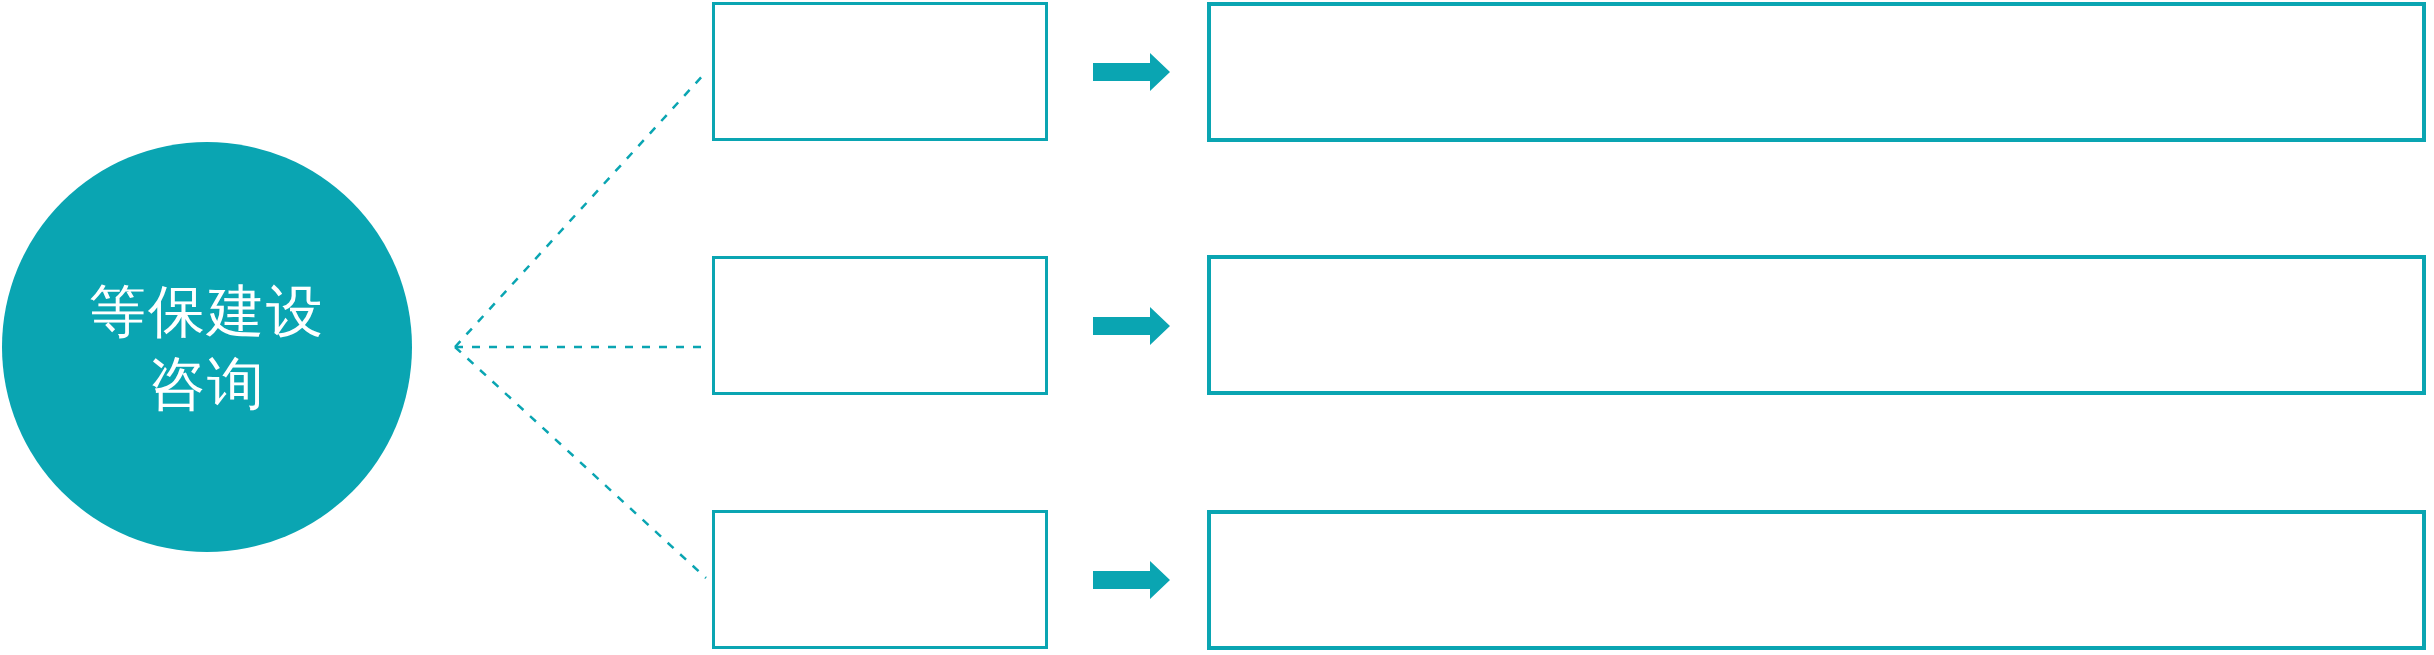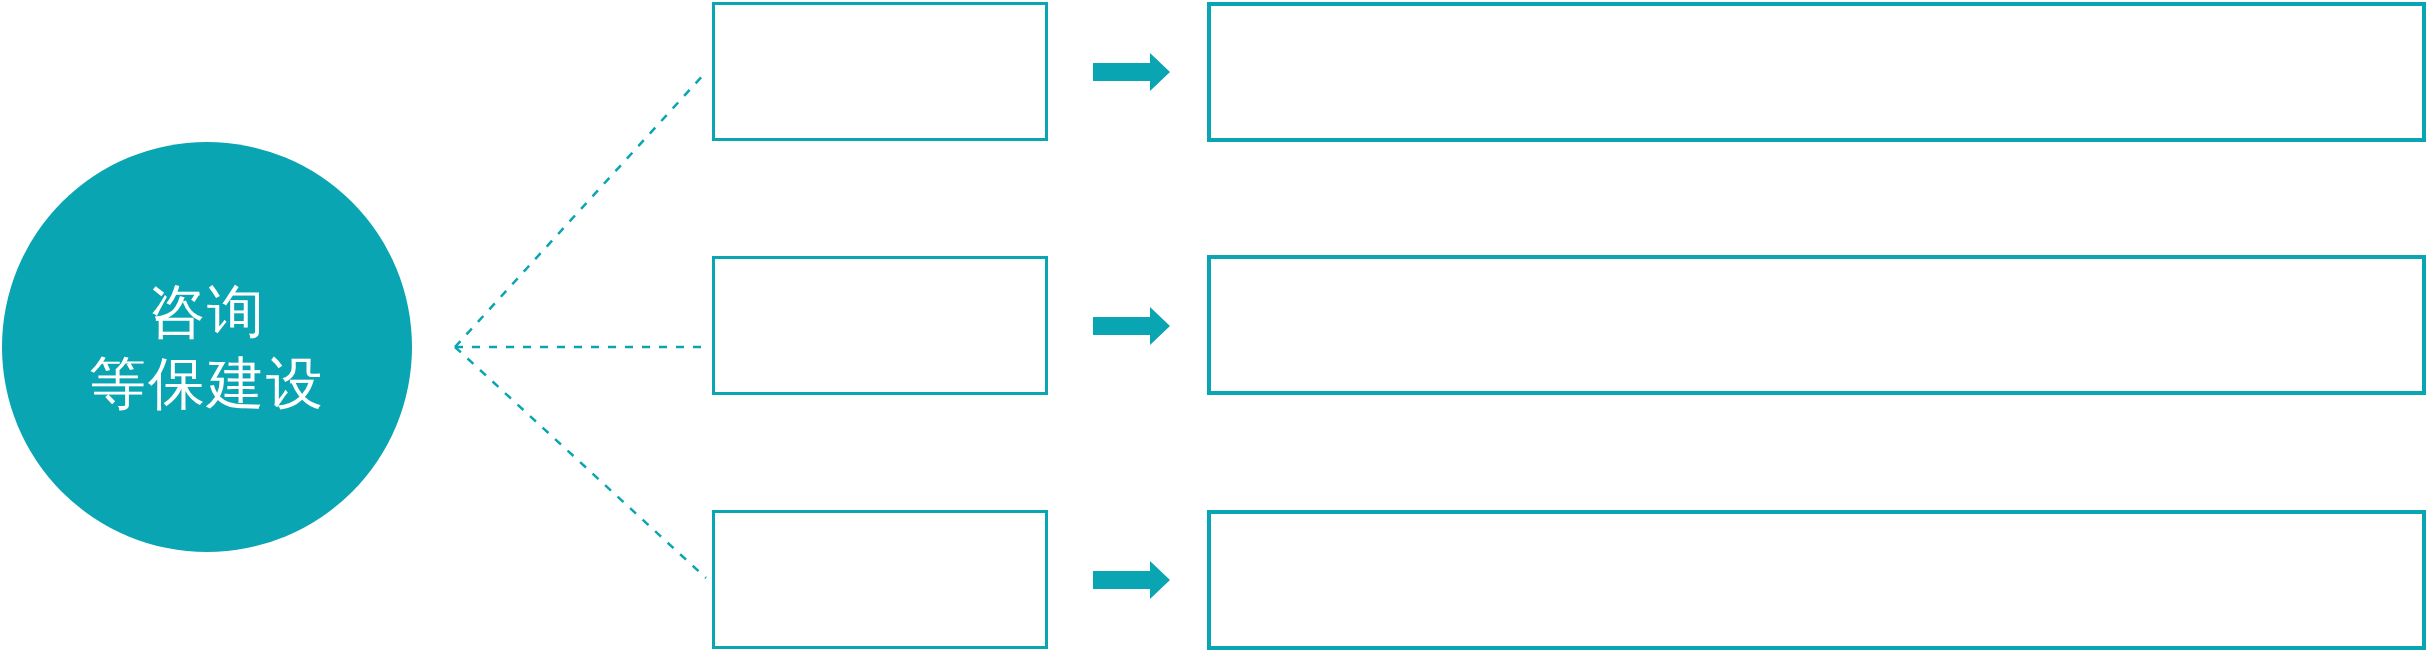--- a/index.html
+++ b/index.html
@@ -70,22 +70,22 @@
 
 <div class="canvas">
 
   <svg class="connectors" viewBox="0 0 2434 655" xmlns="http://www.w3.org/2000/svg" aria-hidden="true">
     <line x1="455" y1="347" x2="706" y2="72"></line>
     <line x1="455" y1="347" x2="706" y2="347"></line>
     <line x1="455" y1="347" x2="706" y2="578"></line>
   </svg>
 
   <div class="root-circle">
+    <span>等保建设</span>
     <span>咨询</span>
-    <span>等保建设</span>
   </div>
 
   <div class="small-box small-r0"></div>
   <div class="arrow arrow-r0">
     <svg viewBox="0 0 77 38" xmlns="http://www.w3.org/2000/svg">
       <polygon points="0,10 57,10 57,0 77,19 57,38 57,28 0,28"></polygon>
     </svg>
   </div>
   <div class="large-box large-r0"></div>
 

